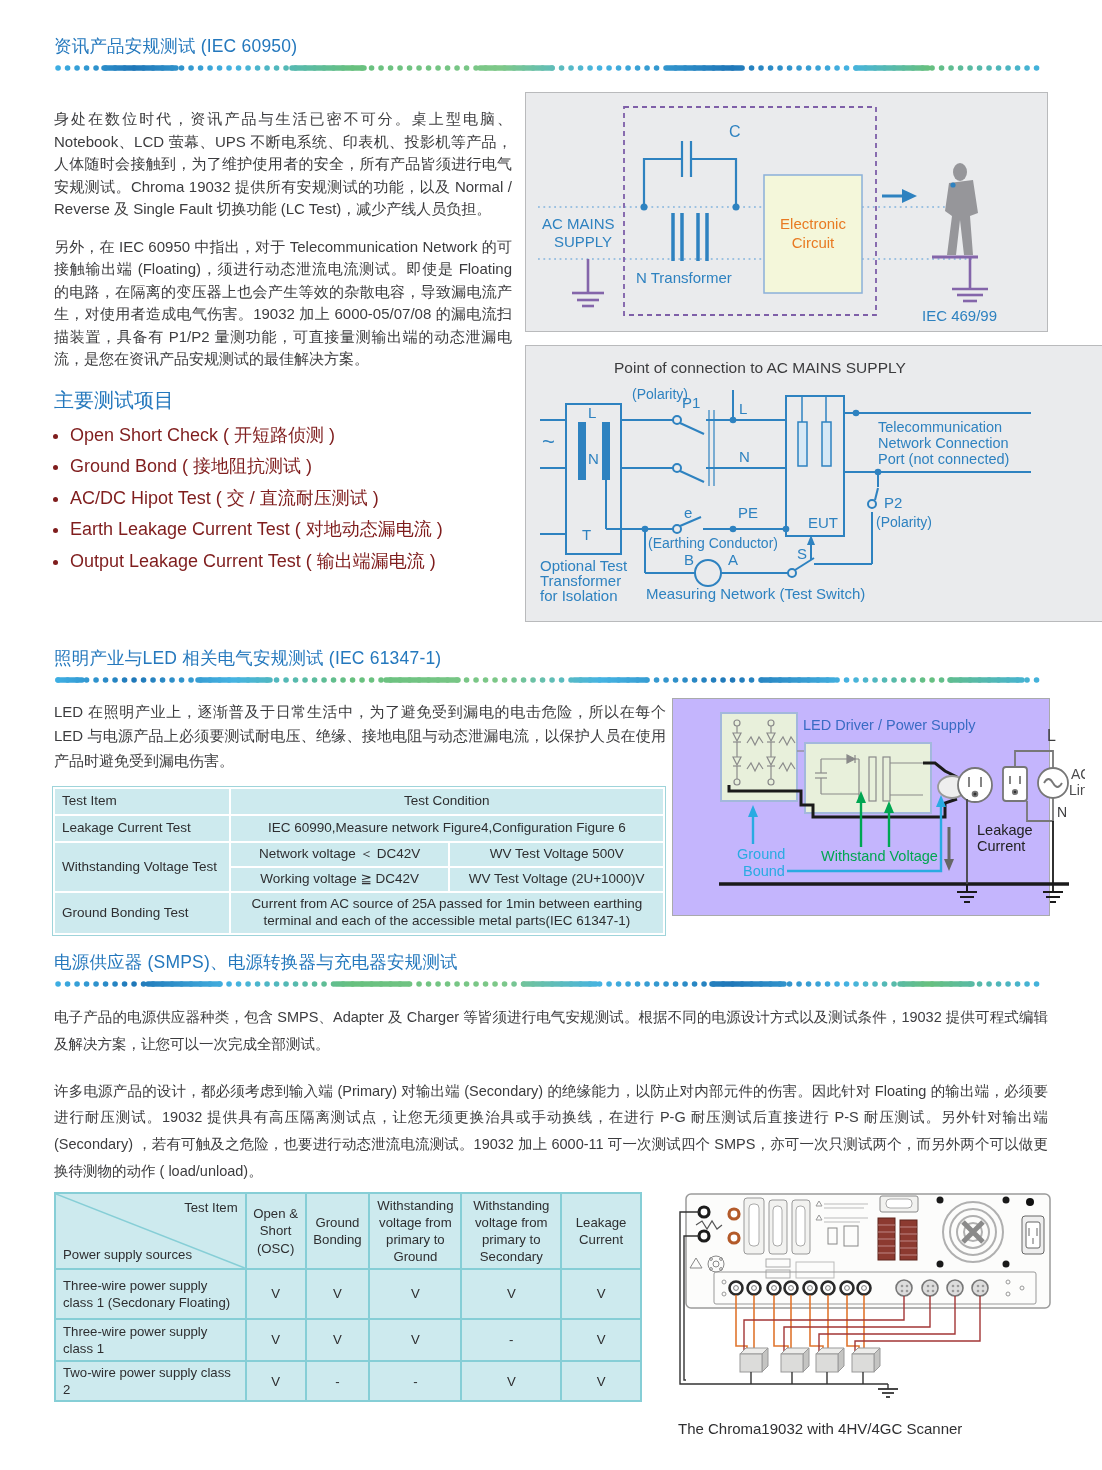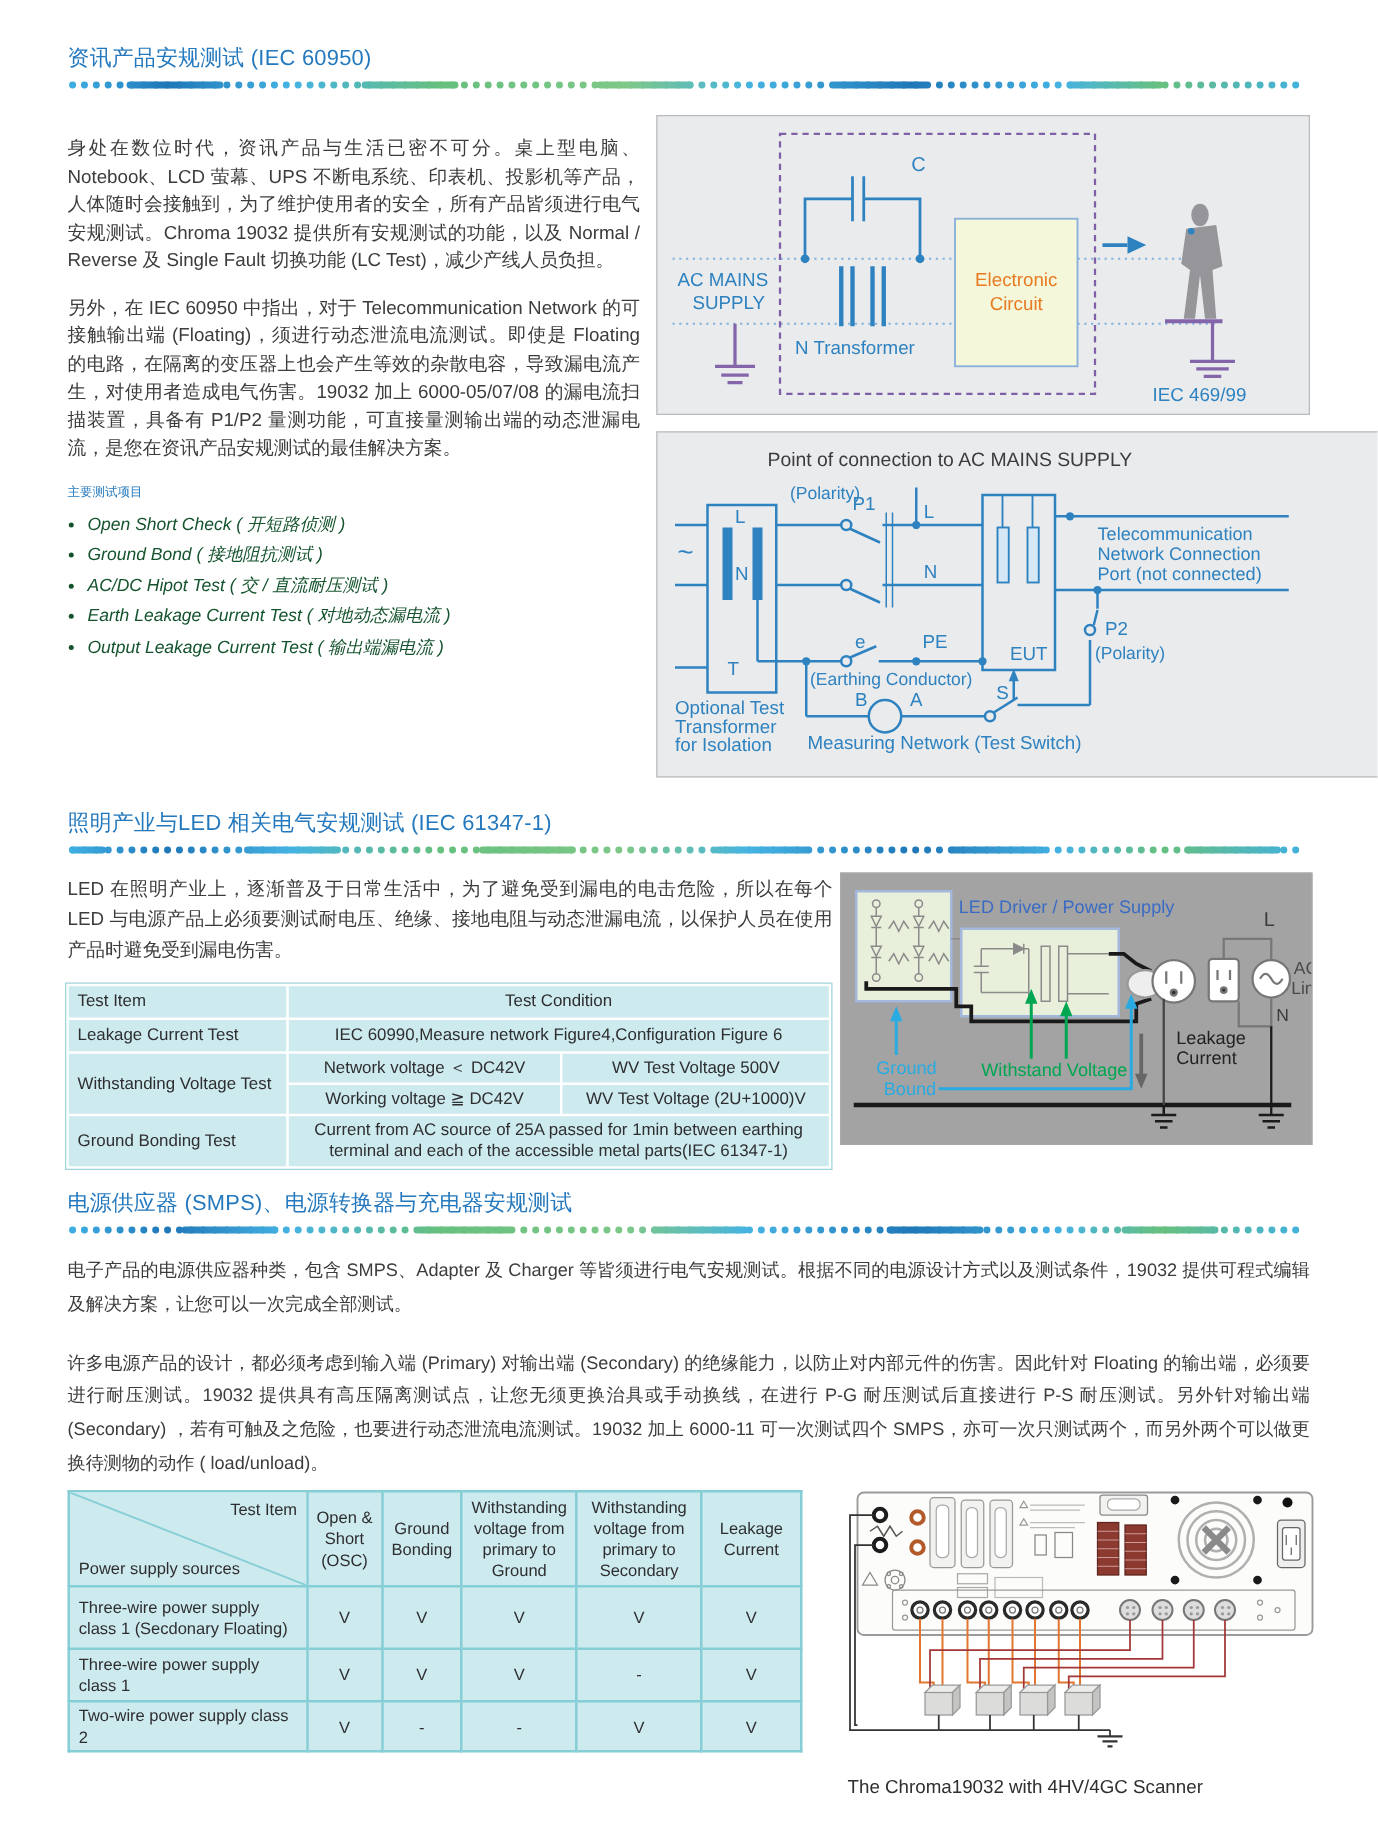--- a/index.html
+++ b/index.html
@@ -4,25 +4,25 @@
 <style>
   html,body{margin:0;padding:0;}
   body{
     width:1102px;height:1470px;position:relative;background:#ffffff;
     font-family:"Liberation Sans","DejaVu Sans",sans-serif;color:#3c3c3e;overflow:hidden;
   }
   .abs{position:absolute;}
   .sec-title{color:#2478bd;font-size:17.5px;letter-spacing:.2px;font-weight:normal;margin:0;}
   .para{font-size:15px;line-height:1.5;text-align:justify;margin:0 0 15px 0;color:#3c3c3e;}
   .para-s3{font-size:14.5px;line-height:1.85;text-align:justify;margin:0 0 20px 0;color:#3c3c3e;}
-  .list-title{color:#2478bd;font-size:10px;margin:16px 0 6px 0;}
+  .list-title{color:#2478bd;font-size:20px;margin:16px 0 6px 0;}
   ul.bullets{margin:0;padding-left:16px;list-style:disc;}
-  ul.bullets li{font-size:14px;line-height:1.75;color:#14532d;font-style:italic;}
+  ul.bullets li{font-size:18px;line-height:1.75;color:#7f1d1d;}
   .panel{background:#eaebed;border:1px solid #b9babc;box-sizing:border-box;}
-  .panel-white{background:#a3a3a3;border:1px solid #a9aaac;box-sizing:border-box;}
+  .panel-white{background:#c4b5fd;border:1px solid #a9aaac;box-sizing:border-box;padding-left:36px;}
   
   table.t2{border-collapse:separate;border-spacing:2px;background:#fff;border:1px solid #9ed4da;}
   table.t2 td{background:#cdeaee;font-size:13.5px;color:#2e2e30;padding:1px 7px;text-align:center;line-height:1.25;}
   table.t2 td.left{text-align:left;}
   
   table.t3{border-collapse:collapse;}
   table.t3 td{border:2px solid #86ced6;background:#cdeaee;font-size:13.2px;color:#2e2e30;padding:2px 4px;text-align:center;line-height:1.3;}
   table.t3 td.left{text-align:left;padding-left:7px;}
   .corner{position:relative;}
   .corner-top{position:absolute;top:5px;right:7px;}

